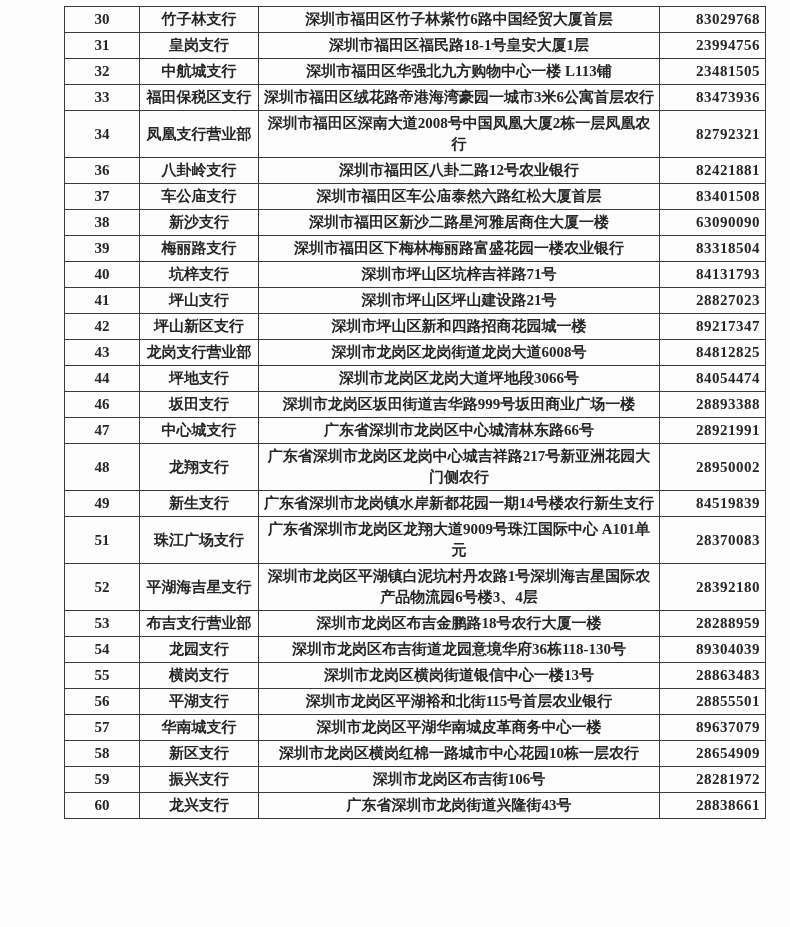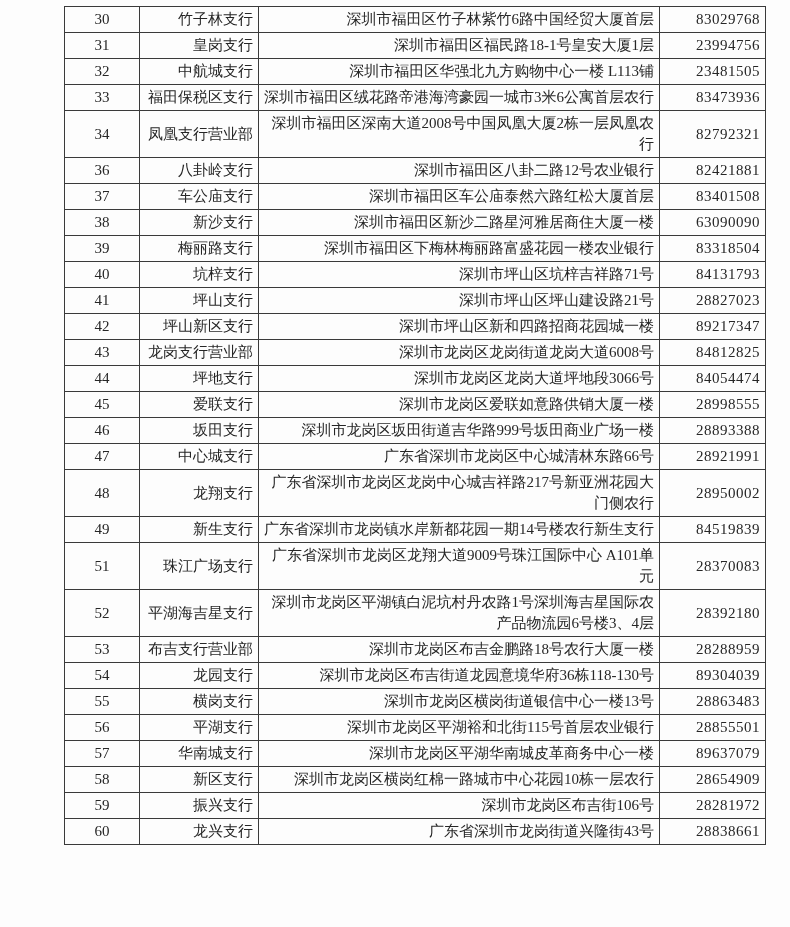--- a/index.html
+++ b/index.html
@@ -8,20 +8,21 @@
     background: #fdfdfd;
     font-family: "Liberation Serif", "DejaVu Serif", serif;
     color: #262626;
   }
   .page {
     width: 774px;
     height: 927px;
     box-sizing: border-box;
     padding: 6px 5px 0 64px;
     overflow: hidden;
+    font-weight: bold;
   }
   table.branch-table {
     border-collapse: collapse;
     table-layout: fixed;
     width: 657px;
     background: #fdfdfd;
   }
   table.branch-table td {
     border: 1px solid #3a3a3a;
     font-size: 15px;
@@ -29,26 +30,26 @@
     padding: 2px 5px;
     vertical-align: middle;
     overflow: hidden;
   }
   td.col-no {
     width: 64px;
     text-align: center;
   }
   td.col-name {
     width: 108px;
-    text-align: right;
+    text-align: center;
     padding-left: 7px;
   }
   td.col-addr {
     width: 390px;
-    text-align: right;
+    text-align: center;
     word-break: break-all;
     padding-left: 4px;
     padding-right: 4px;
   }
   td.col-phone {
     width: 95px;
     text-align: right;
     letter-spacing: 0.5px;
   }
 </style>
@@ -136,26 +137,20 @@
     <td class="col-addr">深圳市龙岗区龙岗街道龙岗大道6008号</td>
     <td class="col-phone">84812825</td>
   </tr>
         <tr>
     <td class="col-no">44</td>
     <td class="col-name">坪地支行</td>
     <td class="col-addr">深圳市龙岗区龙岗大道坪地段3066号</td>
     <td class="col-phone">84054474</td>
   </tr>
         <tr>
-    <td class="col-no">45</td>
-    <td class="col-name">爱联支行</td>
-    <td class="col-addr">深圳市龙岗区爱联如意路供销大厦一楼</td>
-    <td class="col-phone">28998555</td>
-  </tr>
-        <tr>
     <td class="col-no">46</td>
     <td class="col-name">坂田支行</td>
     <td class="col-addr">深圳市龙岗区坂田街道吉华路999号坂田商业广场一楼</td>
     <td class="col-phone">28893388</td>
   </tr>
         <tr>
     <td class="col-no">47</td>
     <td class="col-name">中心城支行</td>
     <td class="col-addr">广东省深圳市龙岗区中心城清林东路66号</td>
     <td class="col-phone">28921991</td>

